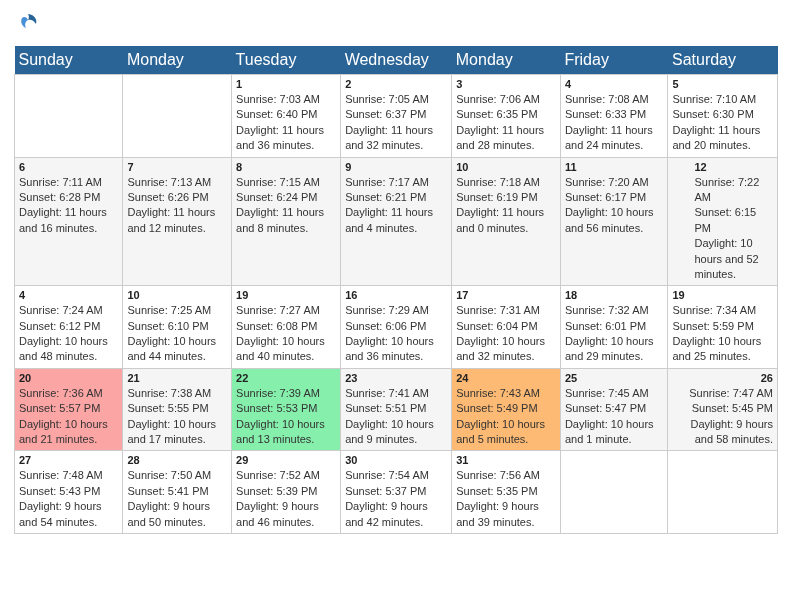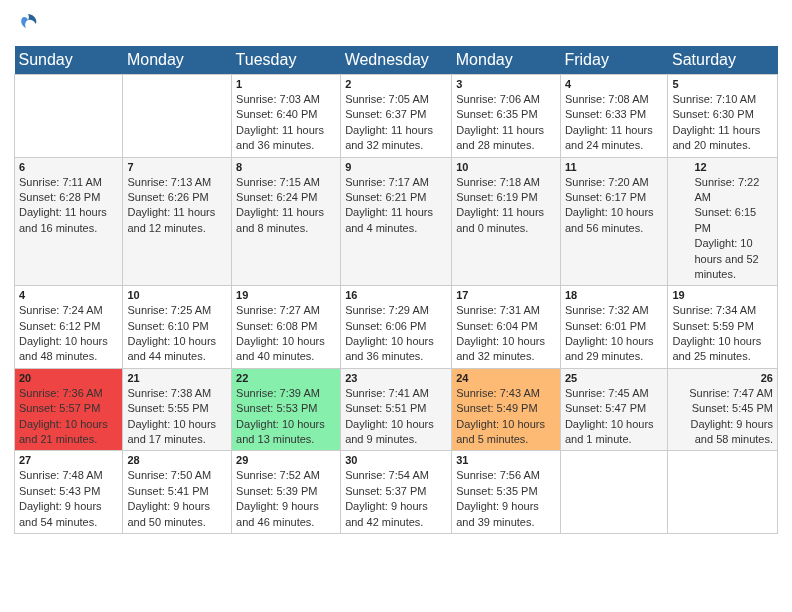--- a/index.html
+++ b/index.html
@@ -197,21 +197,21 @@
           <td>
             <div class="day-num">18</div>
             <div class="day-info">Sunrise: 7:32 AM<br>Sunset: 6:01 PM<br>Daylight: 10 hours and 29 minutes.</div>
           </td>
           <td>
             <div class="day-num">19</div>
             <div class="day-info">Sunrise: 7:34 AM<br>Sunset: 5:59 PM<br>Daylight: 10 hours and 25 minutes.</div>
           </td>
         </tr>
         <tr>
-          <td style="background: #ef4444;">
+          <td style="background: #fca5a5;">
             <div class="day-num">20</div>
             <div class="day-info">Sunrise: 7:36 AM<br>Sunset: 5:57 PM<br>Daylight: 10 hours and 21 minutes.</div>
           </td>
           <td style="background: rgb(245, 245, 245);">
             <div class="day-num">21</div>
             <div class="day-info">Sunrise: 7:38 AM<br>Sunset: 5:55 PM<br>Daylight: 10 hours and 17 minutes.</div>
           </td>
           <td style="background: #86efac;">
             <div class="day-num">22</div>
             <div class="day-info">Sunrise: 7:39 AM<br>Sunset: 5:53 PM<br>Daylight: 10 hours and 13 minutes.</div>

